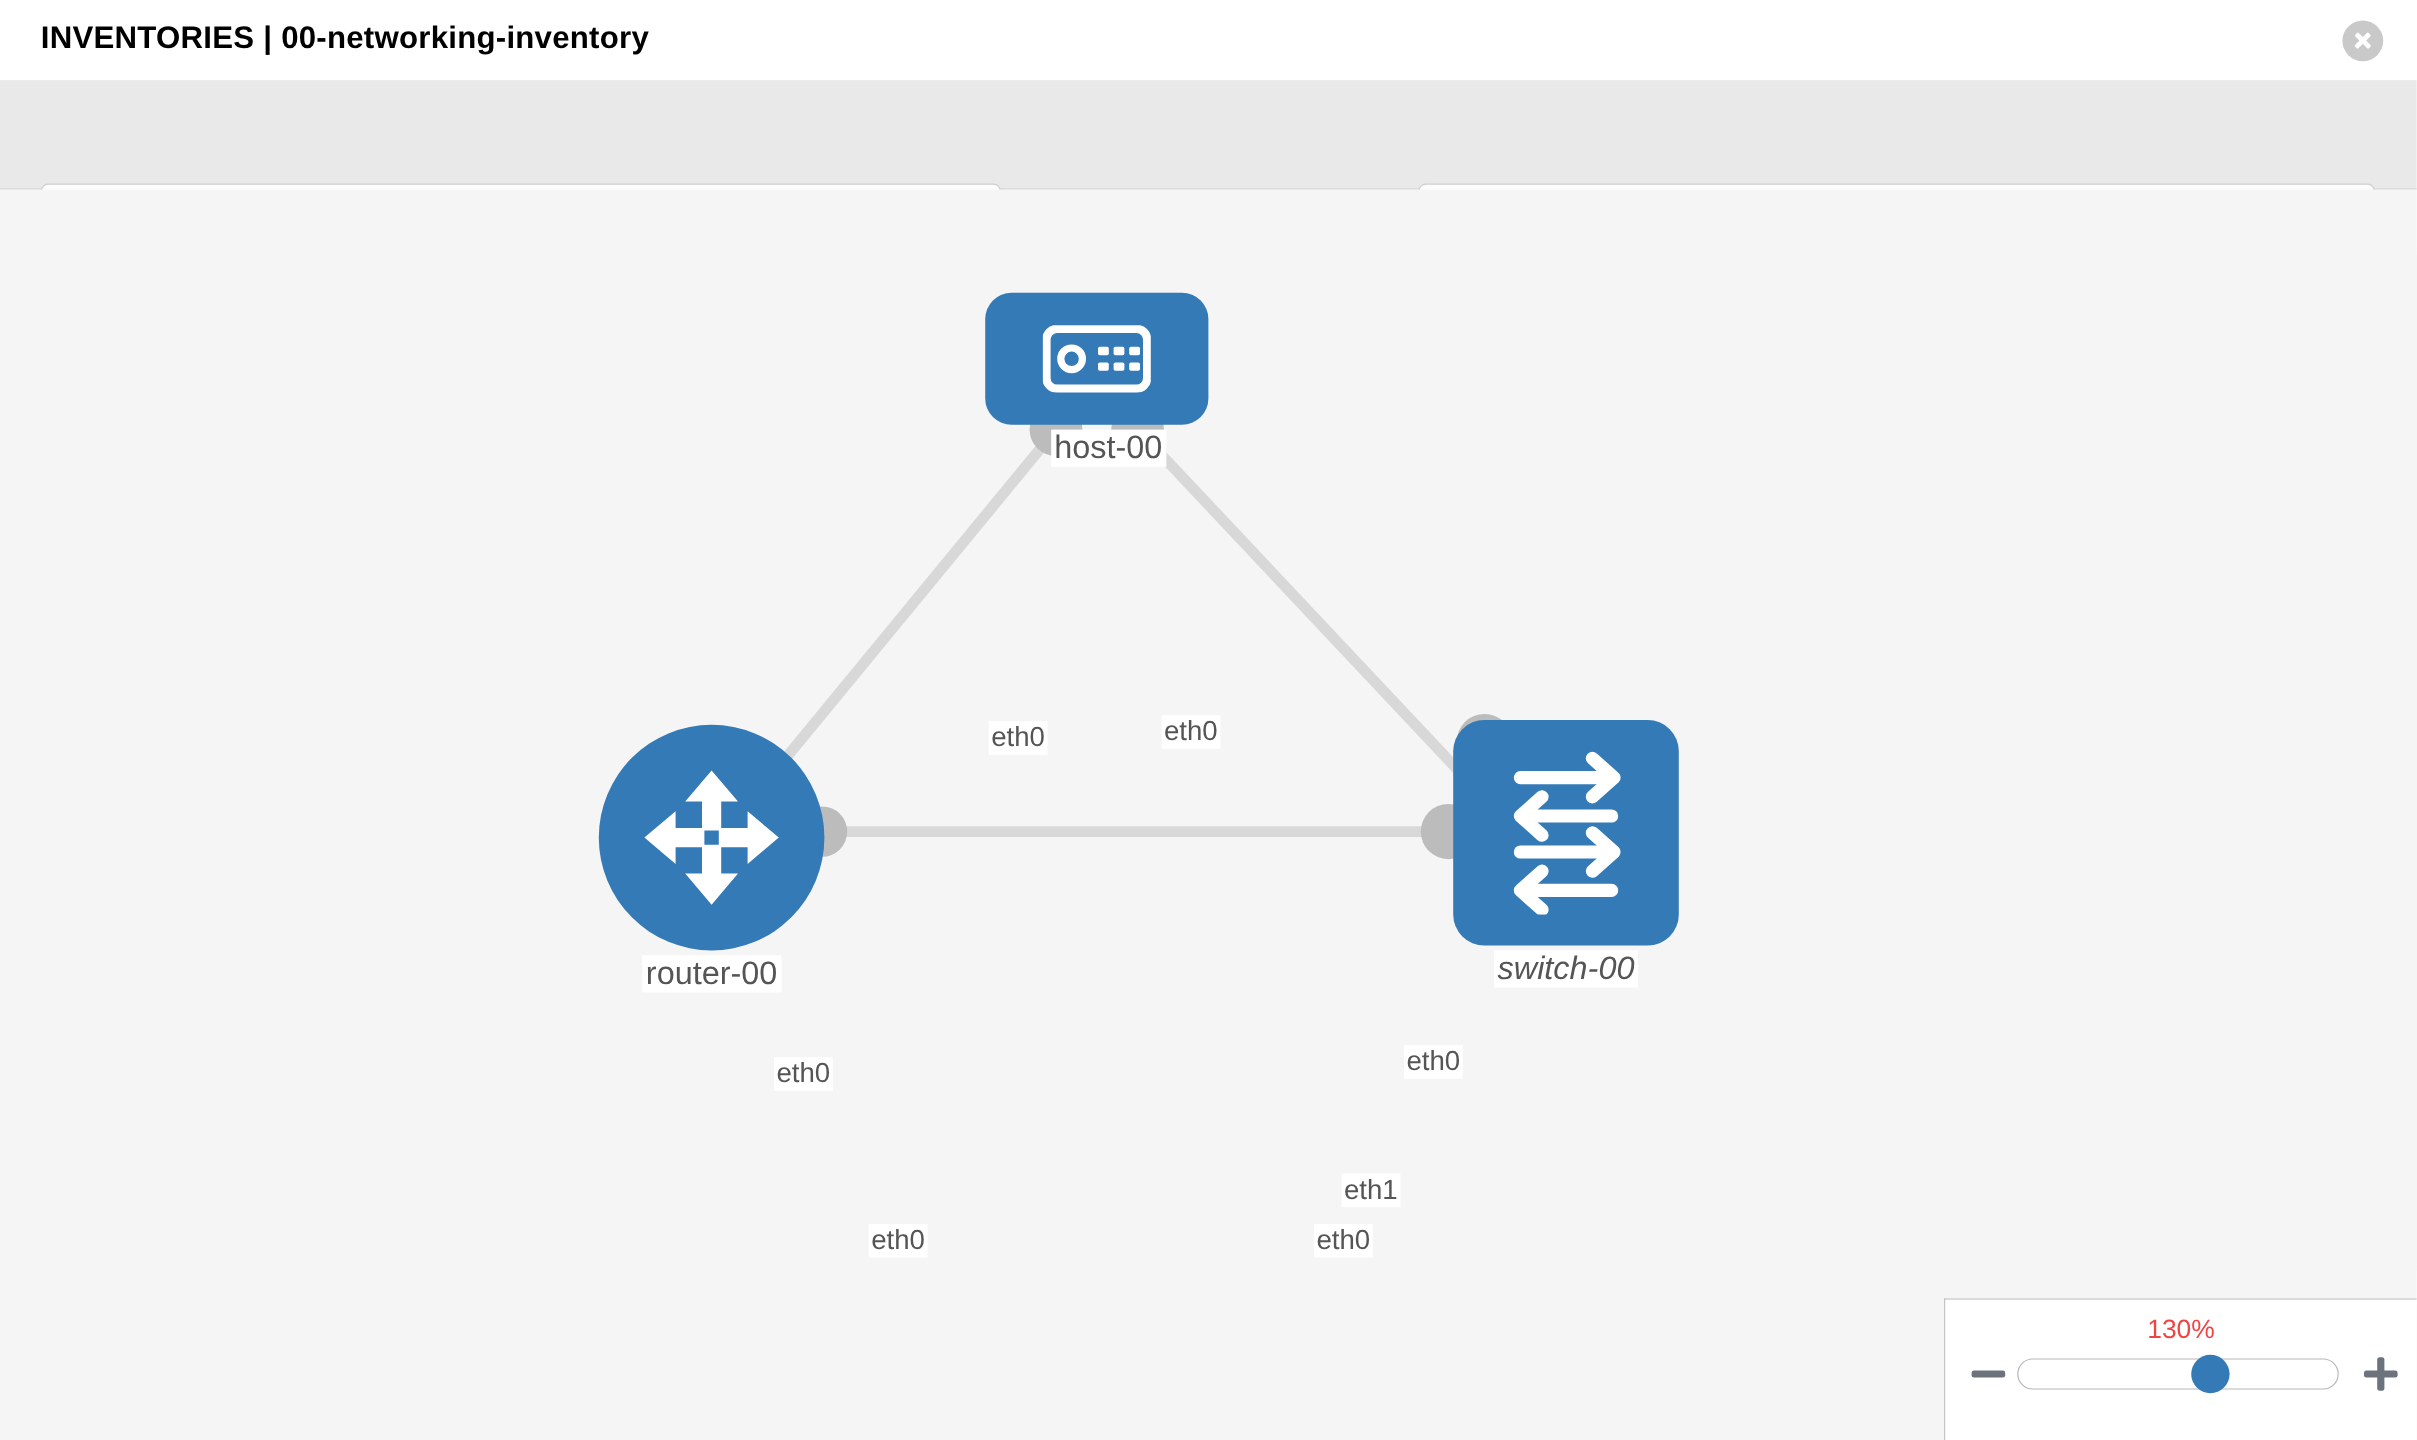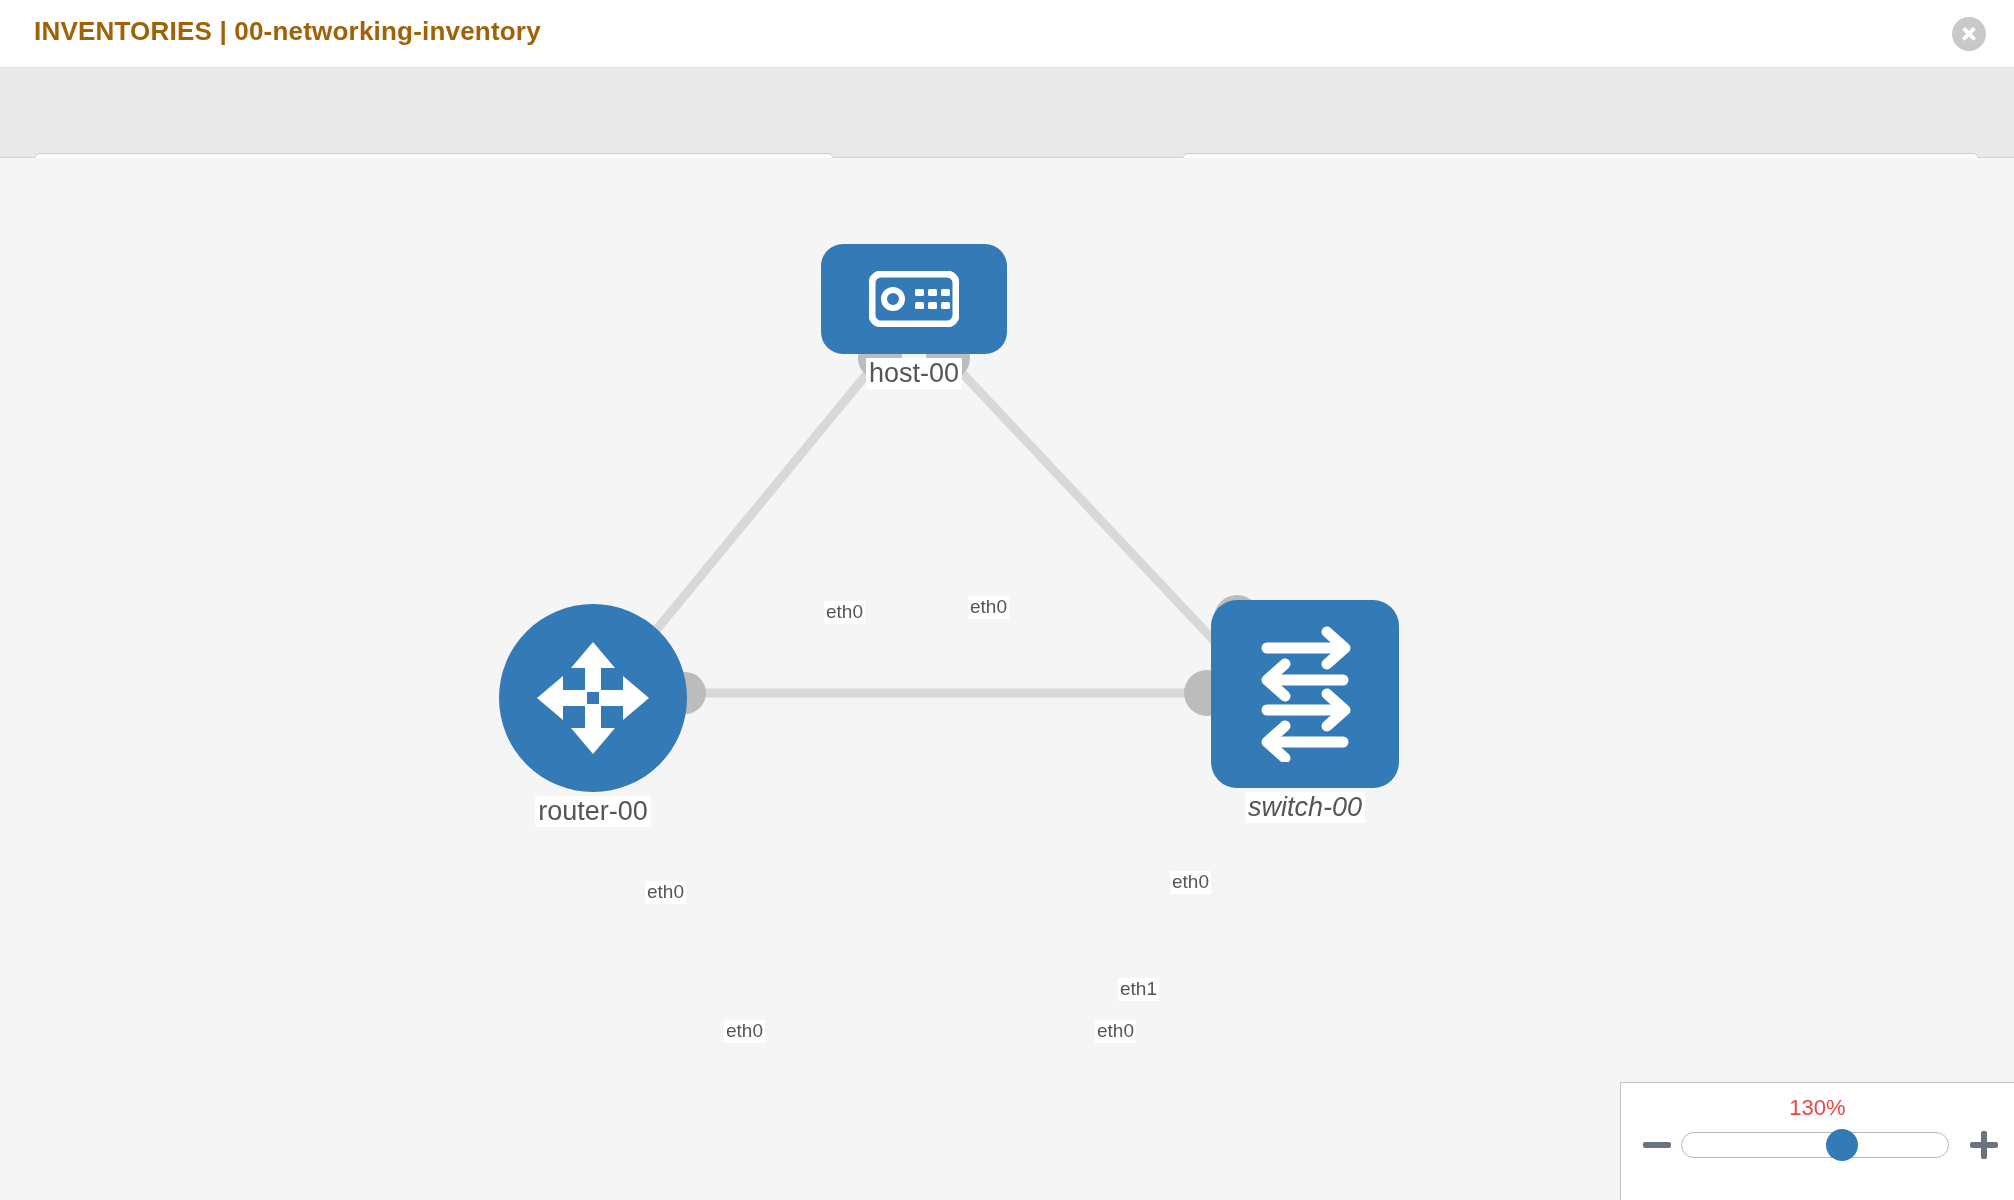--- a/index.html
+++ b/index.html
@@ -28,21 +28,21 @@
     background: #ffffff;
     border-bottom: 1px solid #e0e0e0;
     box-sizing: border-box;
   }
   .header-title {
     position: absolute;
     left: 34px;
     top: 16px;
     font-size: 26px;
     font-weight: bold;
-    color: #a16207;
+    color: #000000;
     letter-spacing: 0.2px;
     white-space: nowrap;
   }
   .close-btn {
     position: absolute;
     right: 28px;
     top: 17px;
     width: 34px;
     height: 34px;
     border-radius: 50%;
@@ -159,21 +159,21 @@
   
   #node-router .node-shape { width: 188px; height: 188px; border-radius: 50%; }
   #node-router .node-label { top: 192px; }
 
   
   #node-switch .node-shape { width: 188px; height: 188px; border-radius: 26px; }
   #node-switch .node-label { top: 192px; }
 
   .iface-label {
     position: absolute;
-    font-size: 19px;
+    font-size: 23px;
     color: #555555;
     background: #ffffff;
     white-space: nowrap;
     line-height: 1.2;
     padding: 0 2px;
   }
 
   
   .zoom-panel {
     position: absolute;
@@ -294,21 +294,21 @@
         <circle cx="880" cy="200" r="22"></circle>
         <circle cx="948" cy="200" r="22"></circle>
 
         <circle cx="685" cy="535" r="21"></circle>
 
         <circle cx="1237" cy="460" r="23"></circle>
         <circle cx="1207" cy="535" r="23"></circle>
       </g>
     </svg>
 
-    <div class="node" id="node-host" style="left:821px; top:86px; width:186px; height:110px;">
+    <div class="node" id="node-host" style="left:821px; top:86px; width:186px; height:110px;padding-left:19px;">
       <div class="node-shape"></div>
       <svg style="position:absolute;left:48px;top:27px;" width="90" height="56" viewBox="0 0 90 56">
         <rect x="3" y="3" width="84" height="50" rx="9" ry="9" fill="none" stroke="#ffffff" stroke-width="7"></rect>
         <circle cx="24" cy="28" r="9" fill="none" stroke="#ffffff" stroke-width="6"></circle>
         <g fill="#ffffff">
           <rect x="46" y="18" width="9" height="7" rx="1.5"></rect>
           <rect x="59" y="18" width="9" height="7" rx="1.5"></rect>
           <rect x="72" y="18" width="9" height="7" rx="1.5"></rect>
           <rect x="46" y="31" width="9" height="7" rx="1.5"></rect>
           <rect x="59" y="31" width="9" height="7" rx="1.5"></rect>

